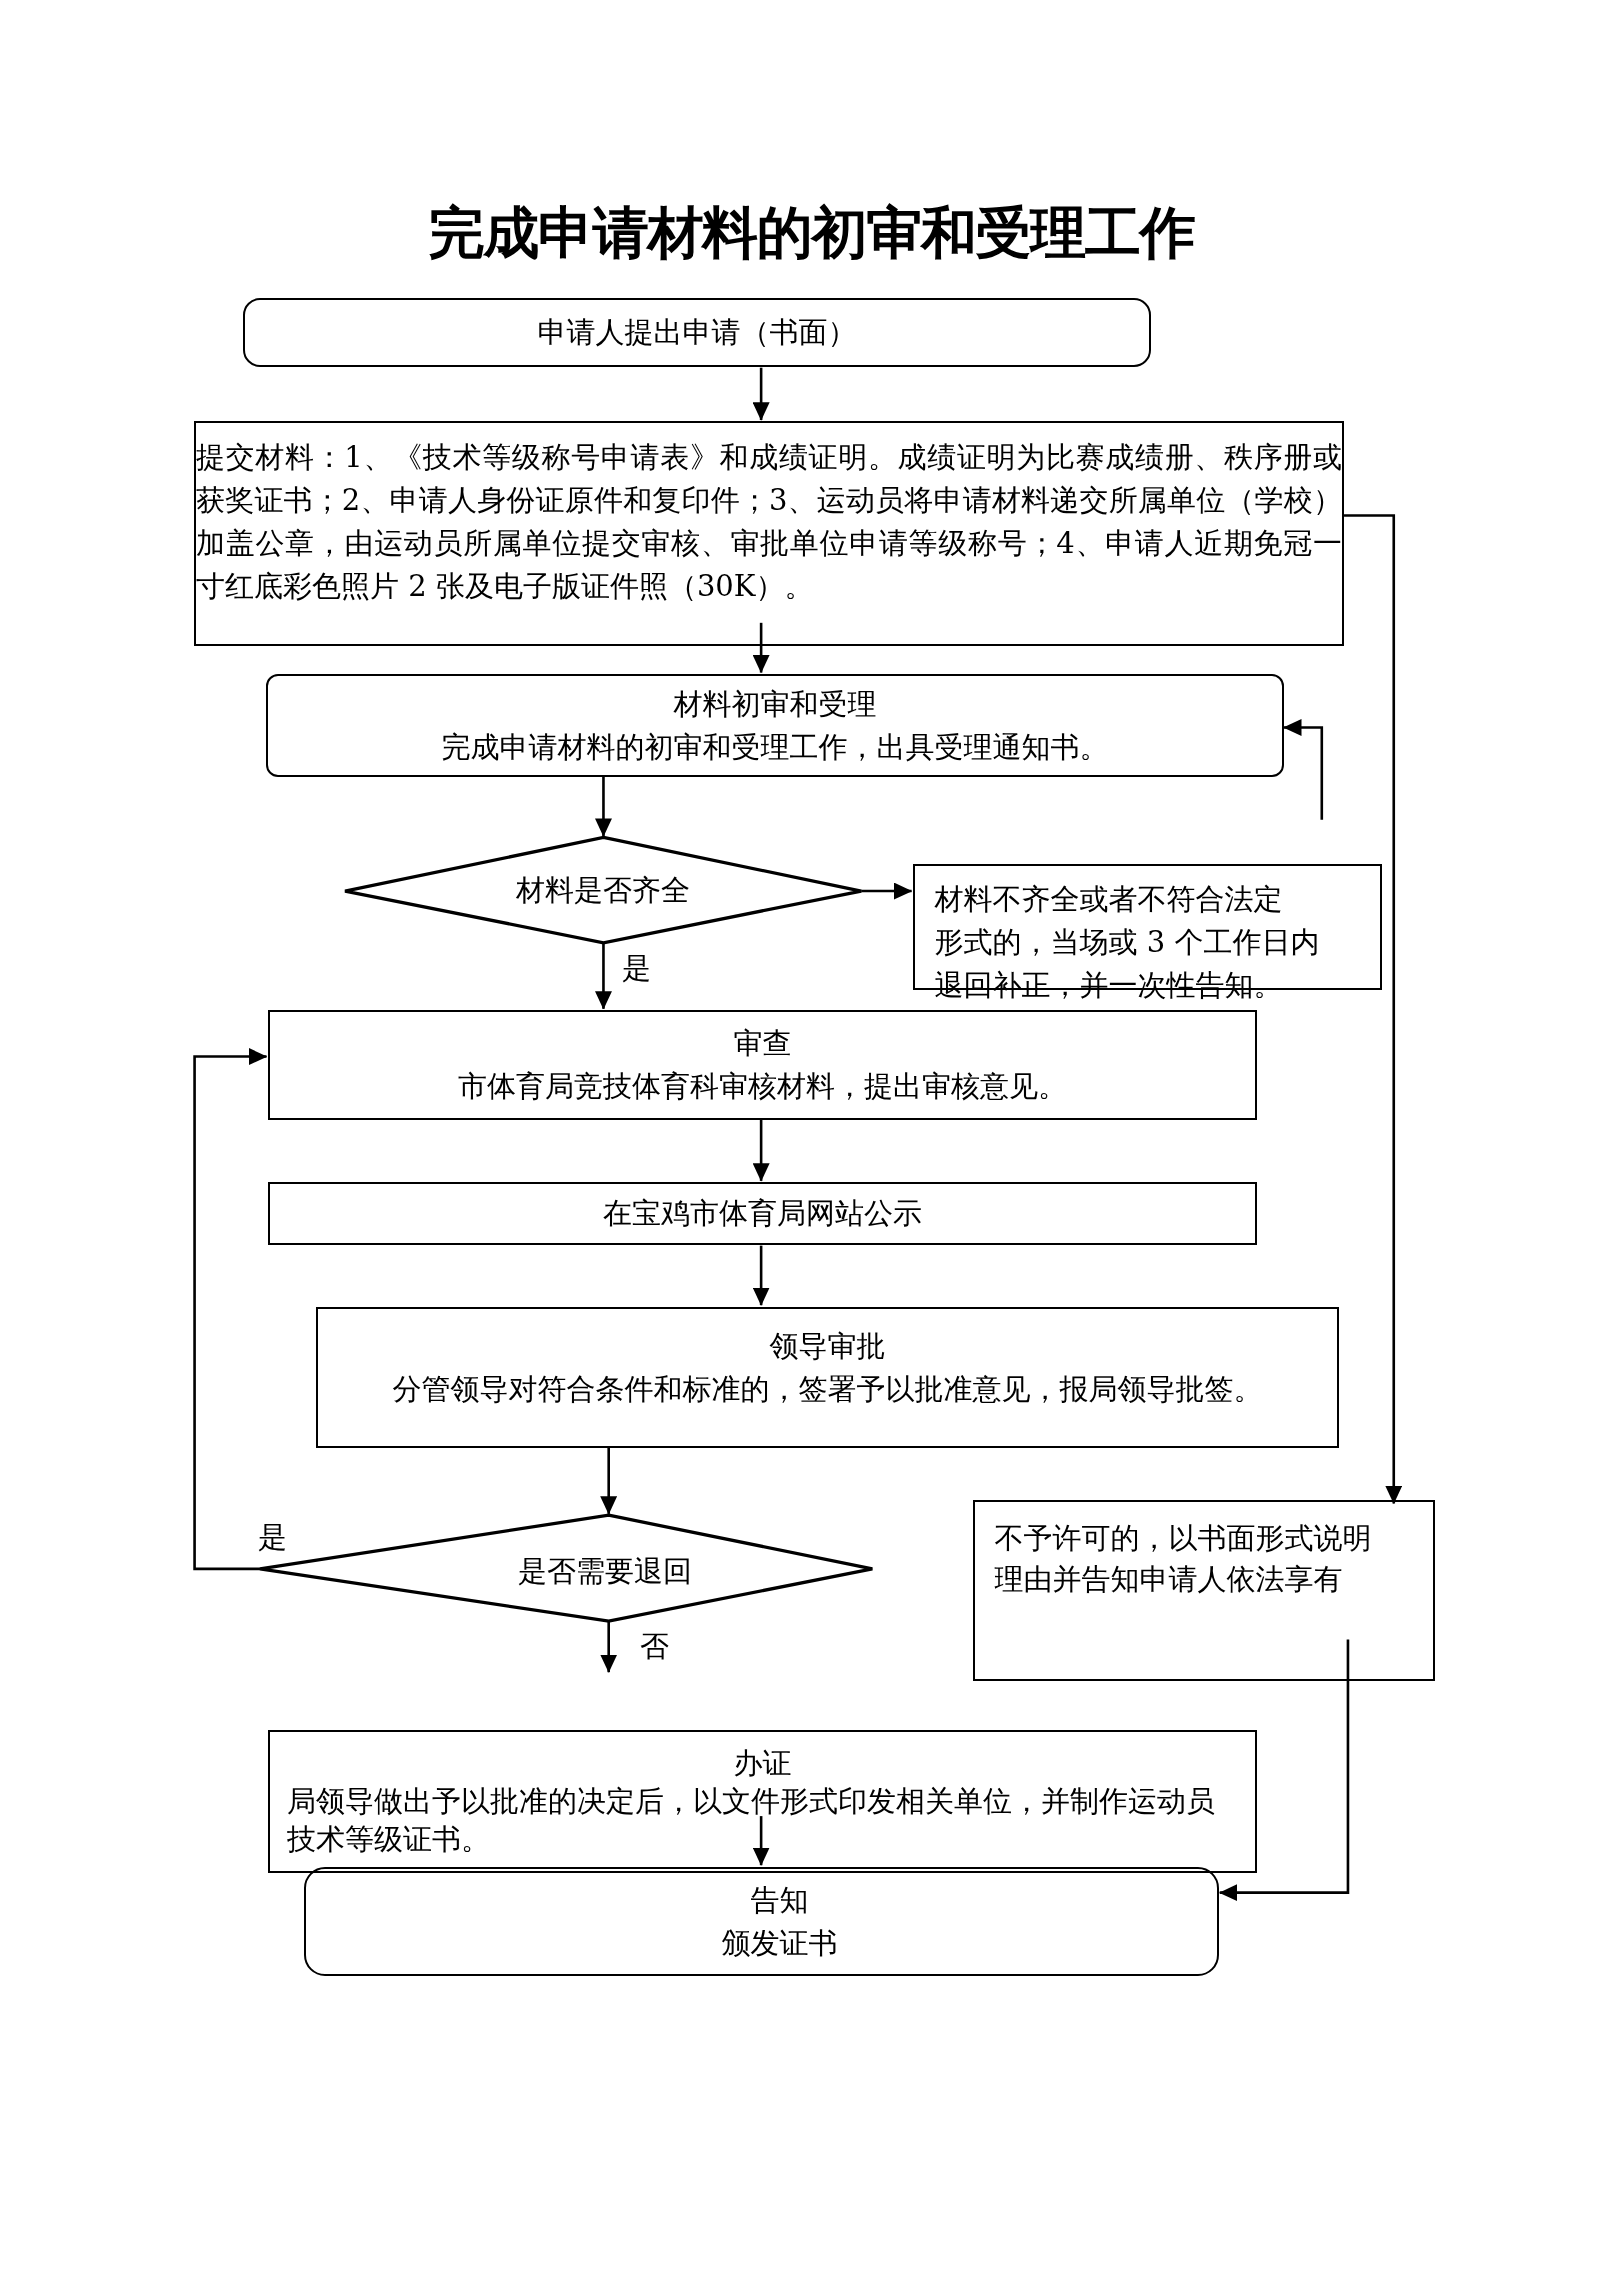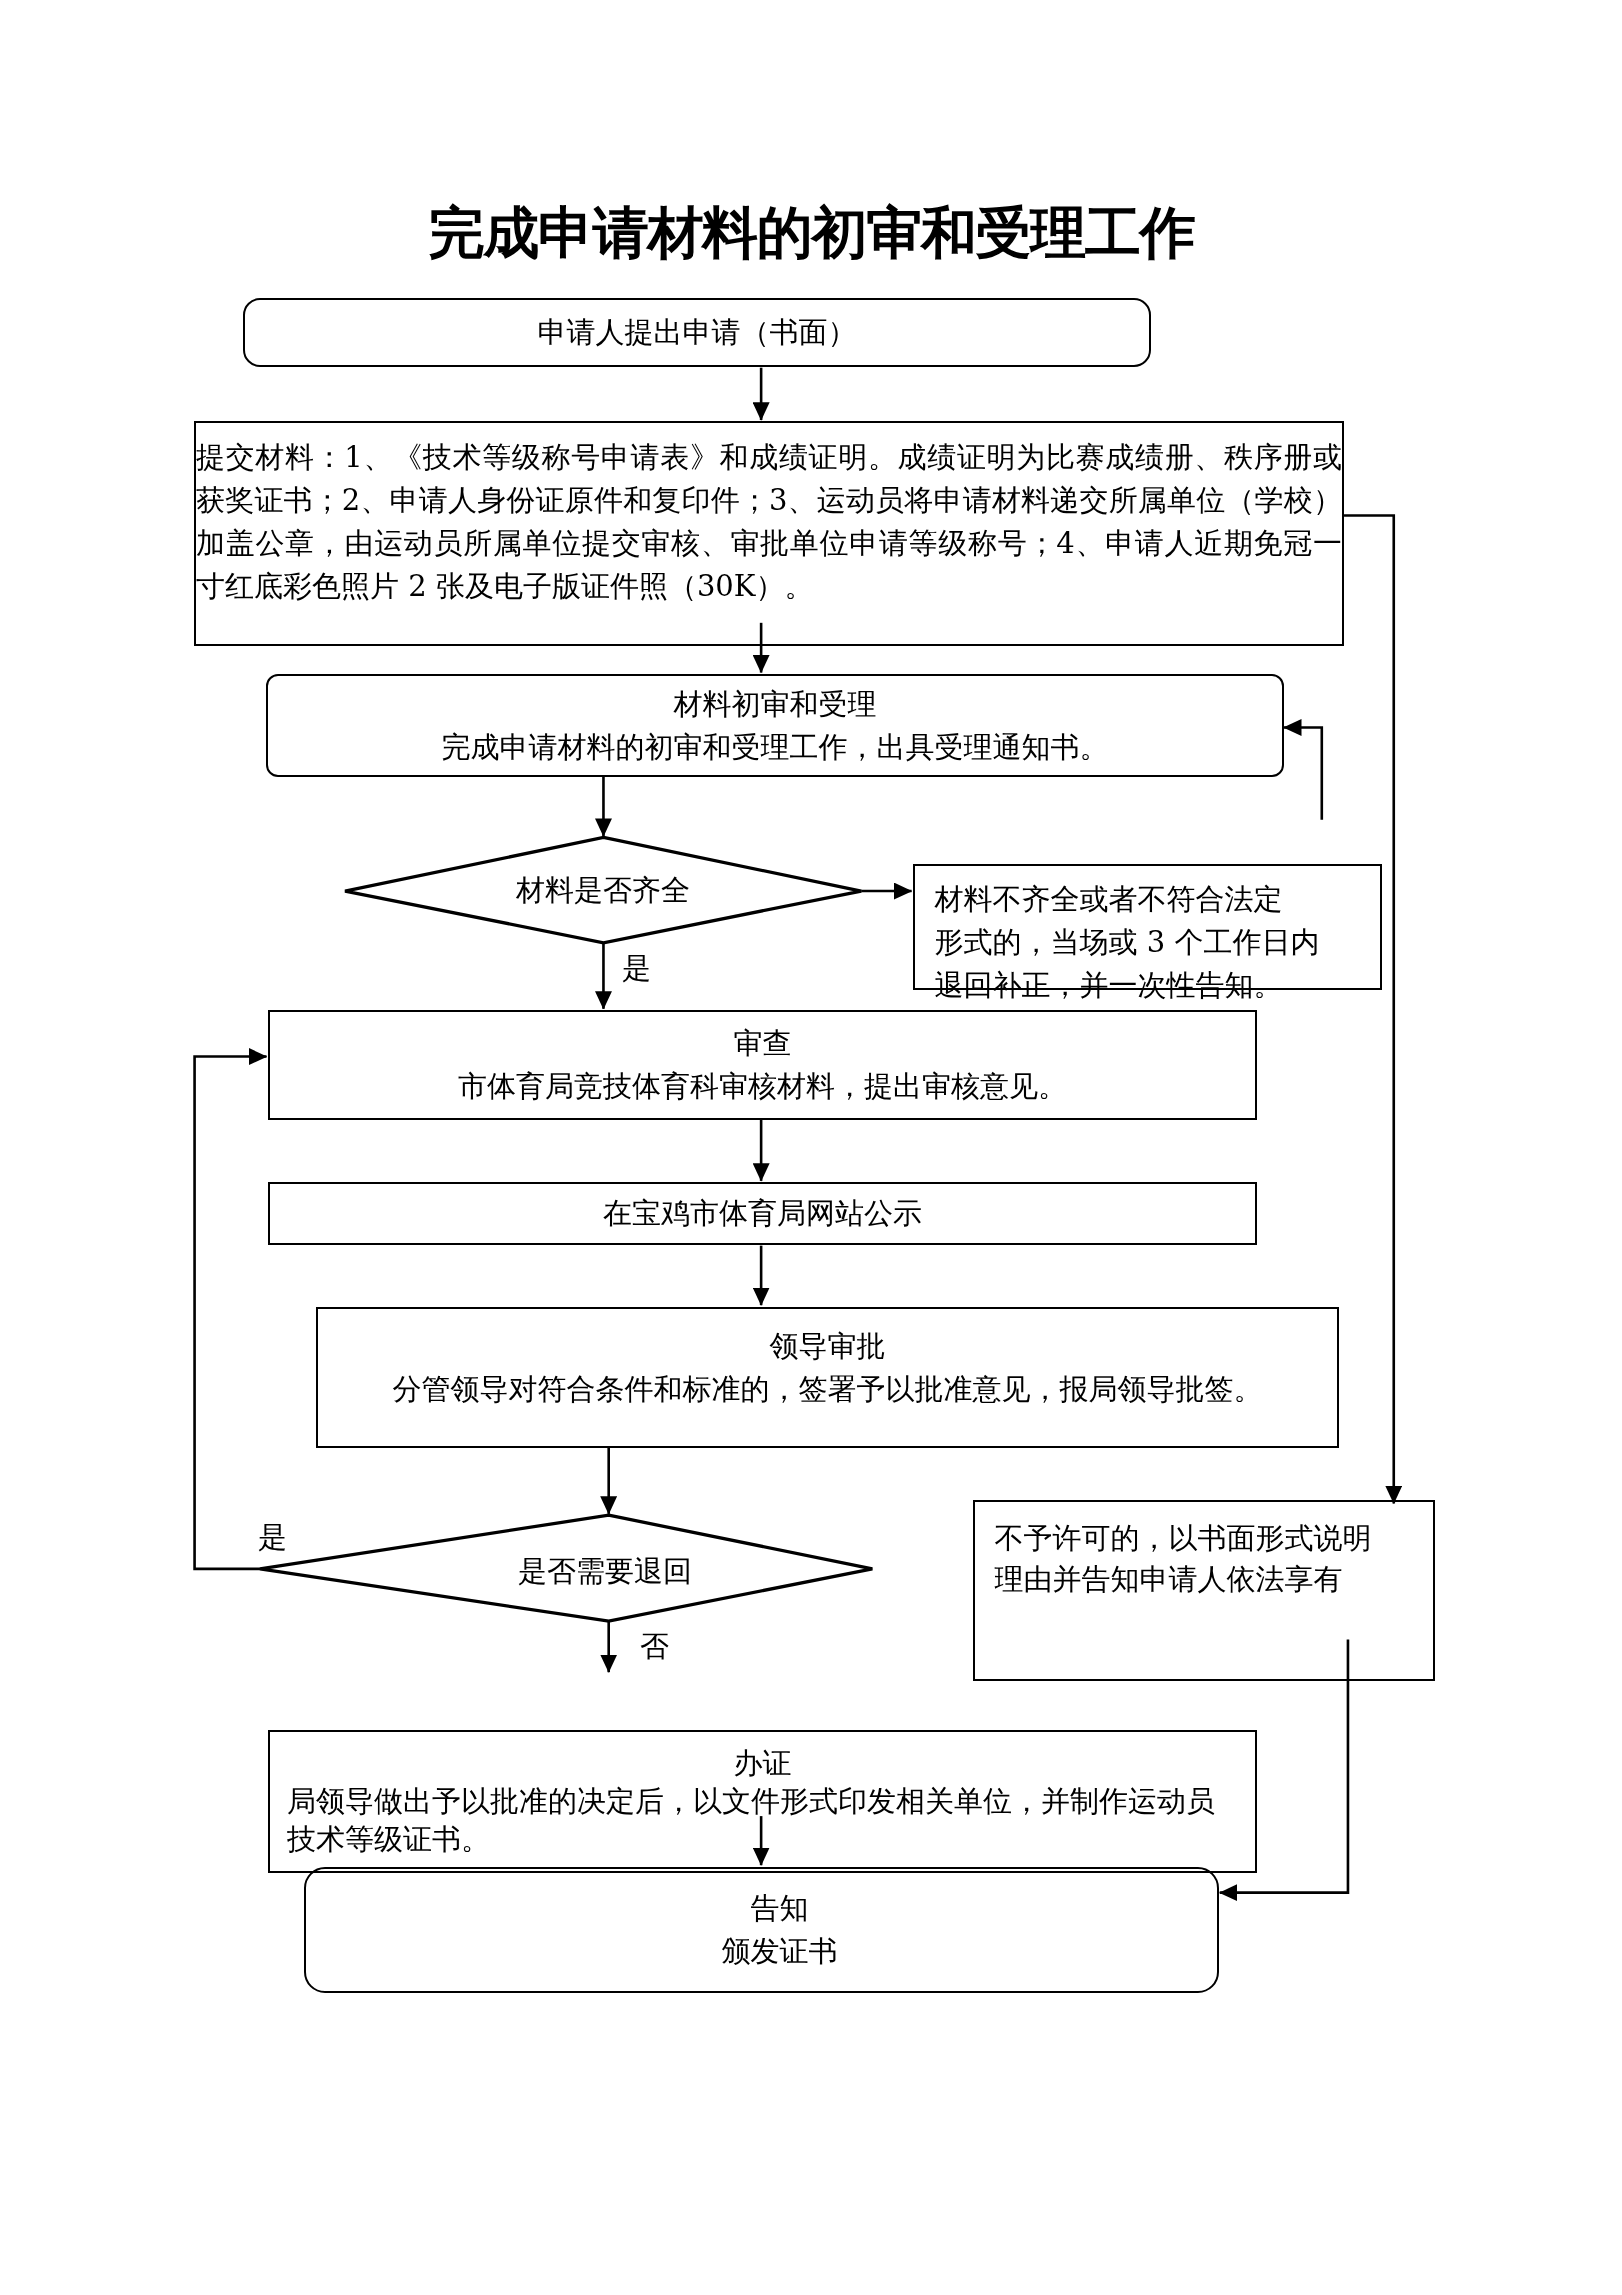--- a/index.html
+++ b/index.html
@@ -114,17 +114,17 @@
 <div class="box" style="left:973px; top:1500px; width:462px; height:181px; padding:15.7px 19.6px; line-height:41px;">
   <span class="line">不予许可的，以书面形式说明</span>
   <span class="line">理由并告知申请人依法享有</span>
 </div>
 
 <div class="box" style="left:268px; top:1730px; width:989px; height:143px; padding:11.8px 17px 0 17px; line-height:38px;">
   <span class="line" style="text-align:center;">办证</span>
   <span class="line">局领导做出予以批准的决定后，以文件形式印发相关单位，并制作运动员技术等级证书。</span>
 </div>
 
-<div class="box rounded center" style="left:304px; top:1867px; width:915px; height:126px; border-radius:21px;padding-left:36px;">
+<div class="box rounded center" style="left:304px; top:1867px; width:915px; height:109px; border-radius:21px;padding-left:36px;">
   <span class="line">告知</span>
   <span class="line">颁发证书</span>
 </div>
 
 
 </body></html>

